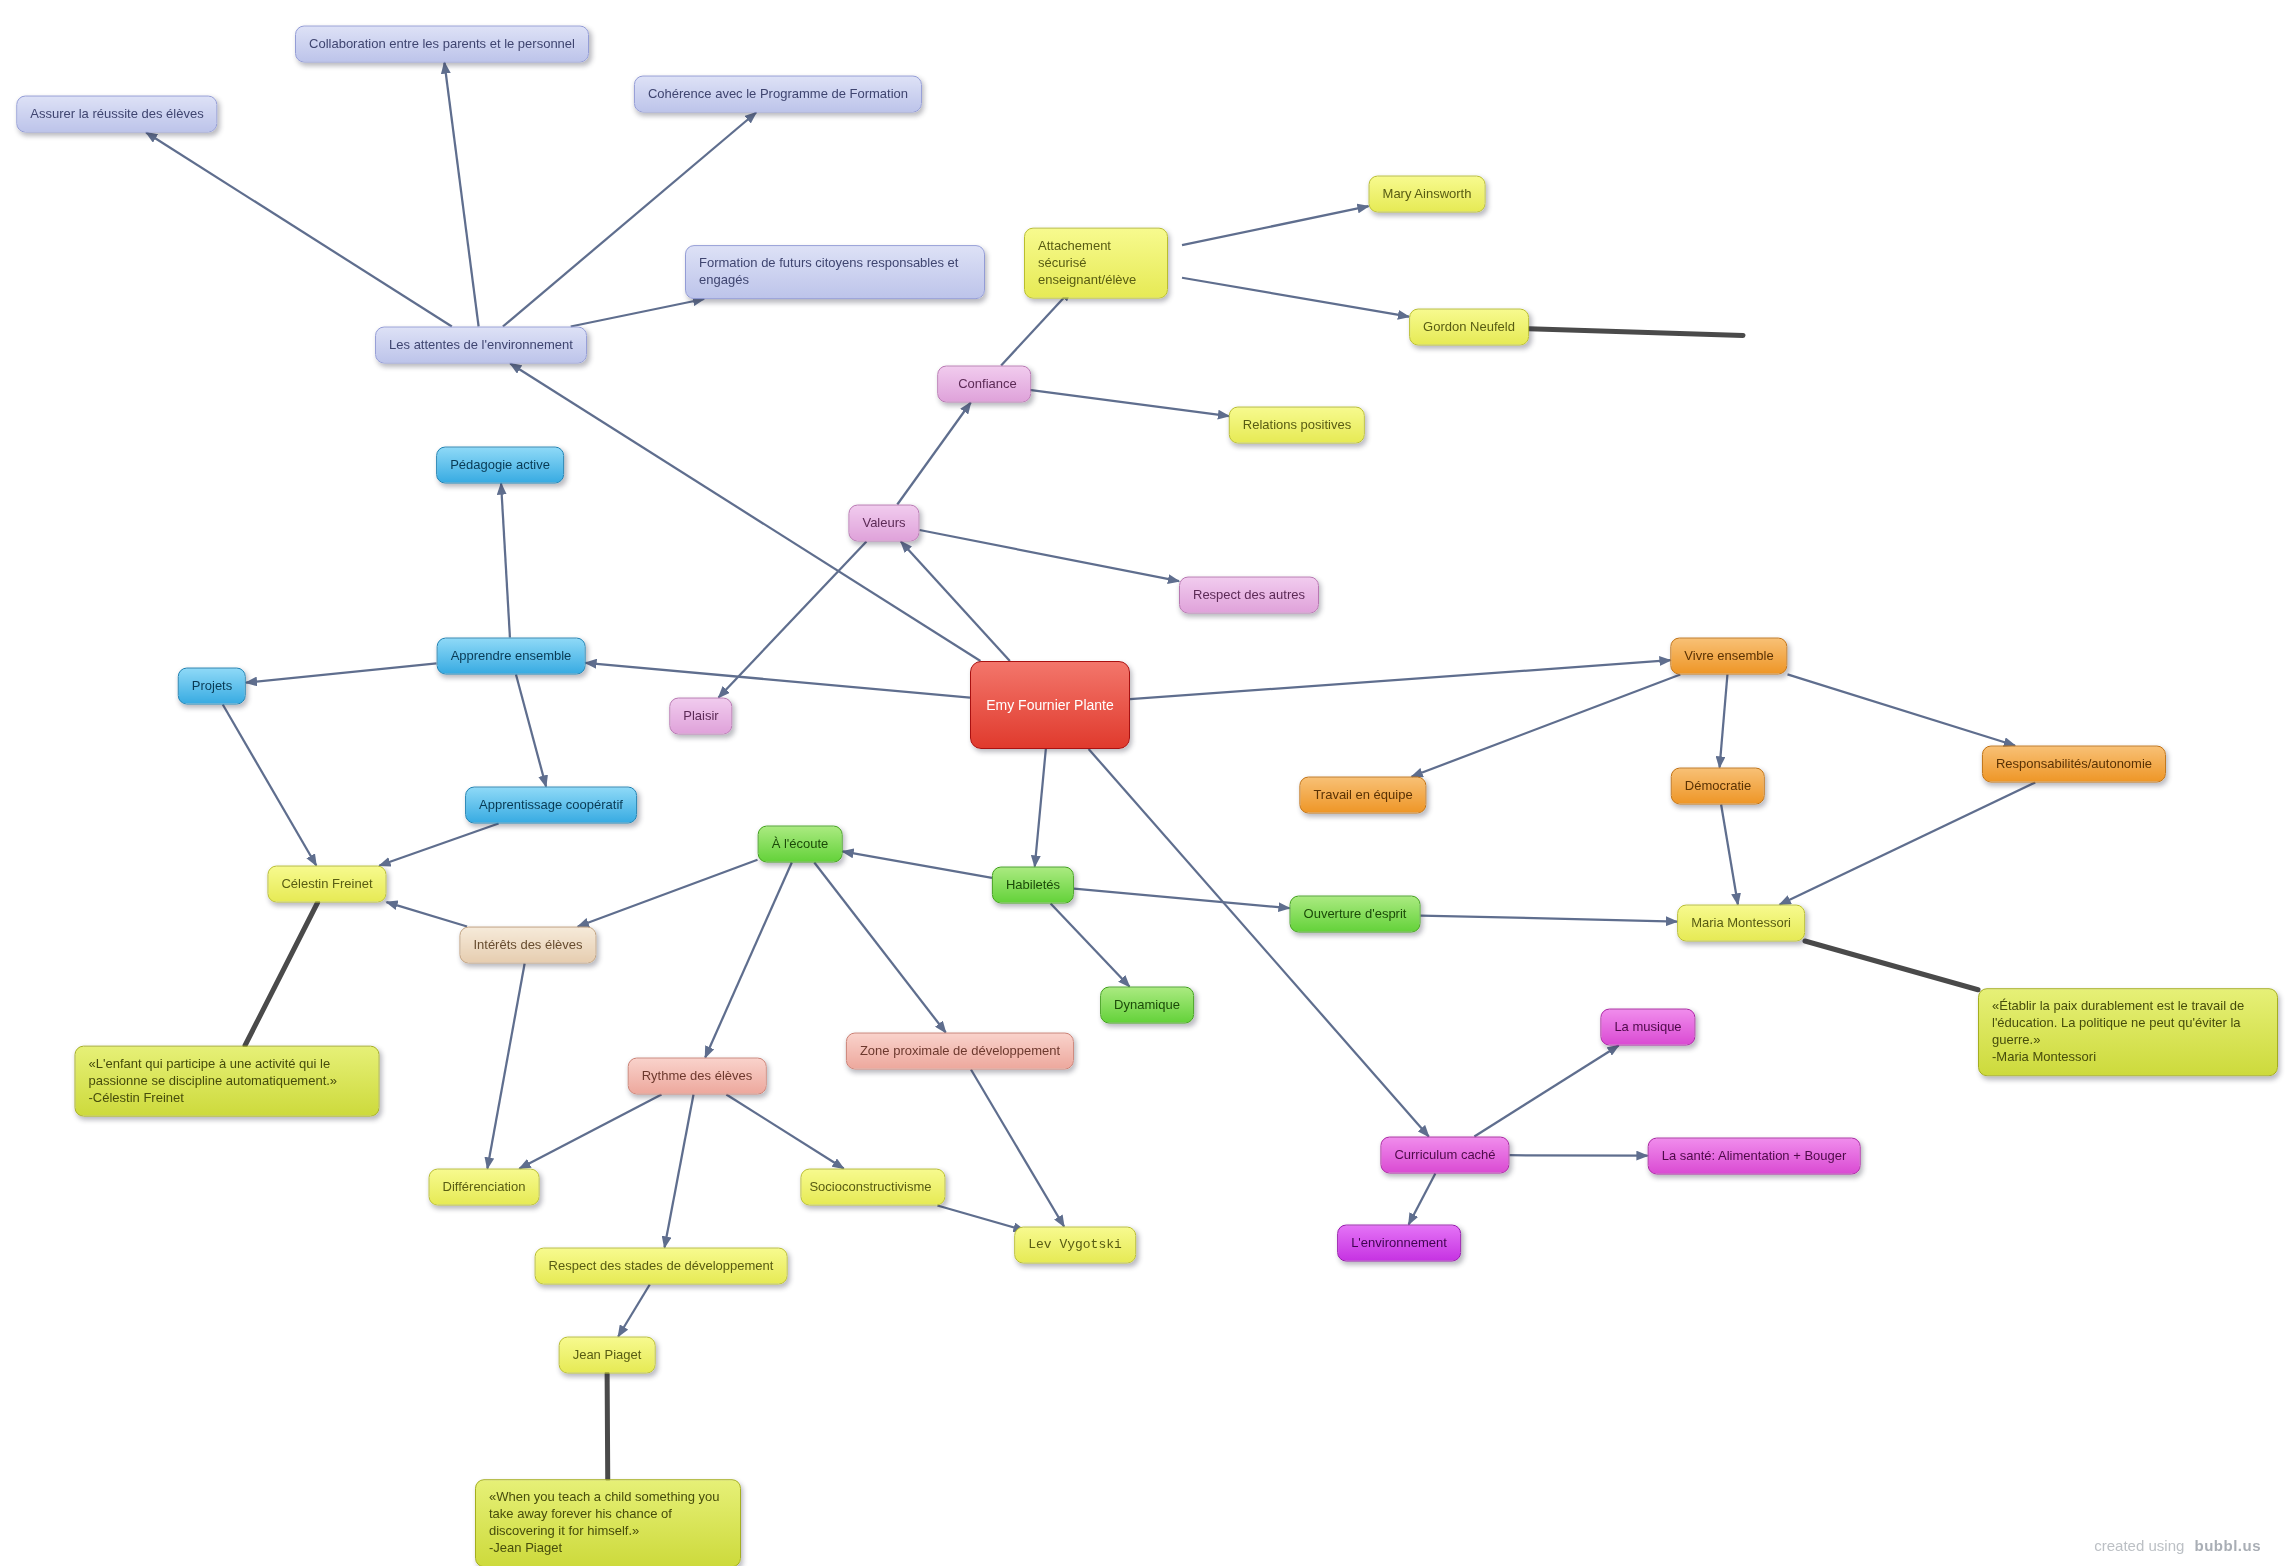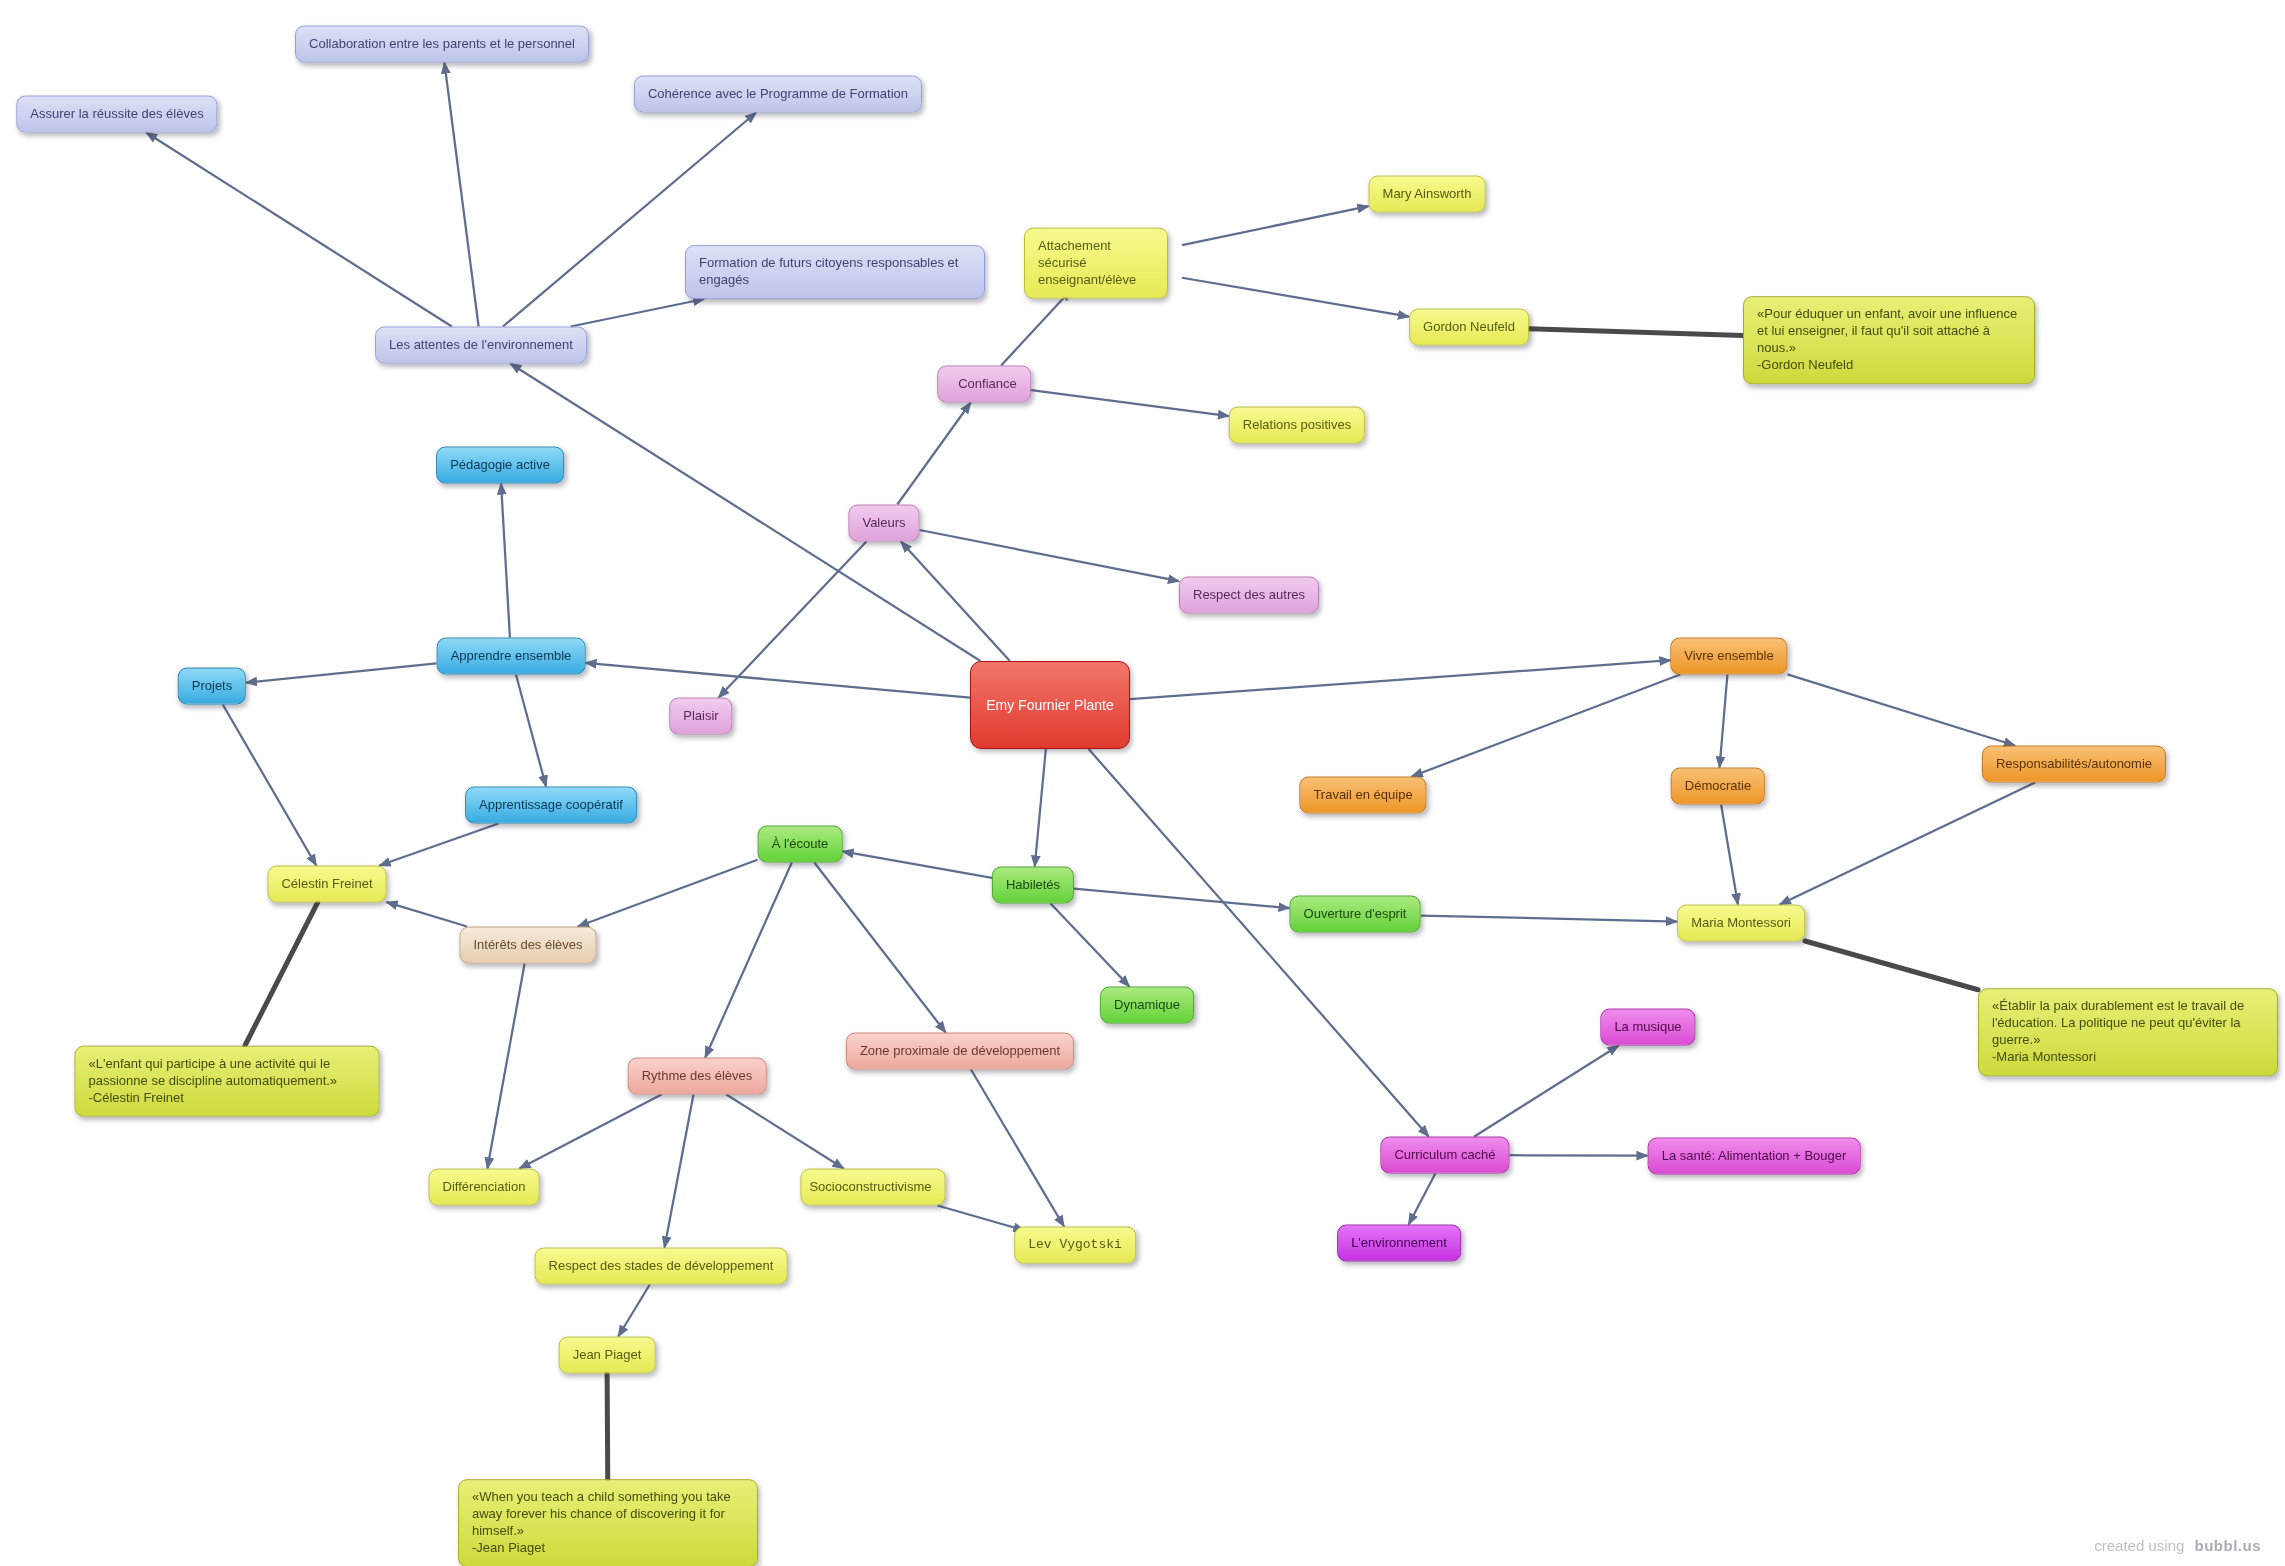--- a/index.html
+++ b/index.html
@@ -107,22 +107,20 @@
       <span>Cohérence avec le Programme de Formation</span>
     </div>
     <div class="node" style="left: 1427px; top: 194px; background: linear-gradient(rgb(247, 250, 142), rgb(230, 234, 85)); border-color: rgb(185, 190, 47); color: rgb(88, 92, 19);">
       <span>Mary Ainsworth</span>
     </div>
     <div class="node multi left" style="left: 835px; top: 272px; width: 300px; background: linear-gradient(rgb(221, 225, 246), rgb(189, 196, 234)); border-color: rgb(147, 156, 214); color: rgb(63, 69, 112);"><span>Formation de futurs citoyens responsables et engagés</span></div>
     <div class="node multi left" style="left: 1096px; top: 263px; width: 144px; background: linear-gradient(rgb(247, 250, 142), rgb(230, 234, 85)); border-color: rgb(185, 190, 47); color: rgb(88, 92, 19);"><span>Attachement sécurisé enseignant/élève</span></div>
     <div class="node" style="left: 1469px; top: 327px; background: linear-gradient(rgb(247, 250, 142), rgb(230, 234, 85)); border-color: rgb(185, 190, 47); color: rgb(88, 92, 19);">
       <span>Gordon Neufeld</span>
     </div>
-    <div class="node multi left" style="left: 1889px; top: 340px; width: 292px; background: linear-gradient(rgb(230, 240, 119), rgb(205, 218, 60)); border-color: rgb(164, 174, 31); color: rgb(71, 77, 12);"><span>«Pour éduquer un enfant, avoir une influence et lui enseigner, il faut qu'il soit attaché à nous.»
--Gordon Neufeld</span></div>
     <div class="node" style="left: 481px; top: 345px; background: linear-gradient(rgb(221, 225, 246), rgb(189, 196, 234)); border-color: rgb(147, 156, 214); color: rgb(63, 69, 112);">
       <span>Les attentes de l'environnement</span>
     </div>
     <div class="node" style="left: 984px; top: 384px; background: linear-gradient(rgb(241, 203, 238), rgb(223, 162, 218)); border-color: rgb(184, 119, 178); color: rgb(92, 42, 86); padding-left: 20px;">
       <span>Confiance</span>
     </div>
     <div class="node" style="left: 1297px; top: 425px; background: linear-gradient(rgb(247, 250, 142), rgb(230, 234, 85)); border-color: rgb(185, 190, 47); color: rgb(88, 92, 19);">
       <span>Relations positives</span>
     </div>
     <div class="node" style="left: 500px; top: 465px; background: linear-gradient(rgb(142, 217, 247), rgb(56, 171, 226)); border-color: rgb(29, 129, 178); color: rgb(9, 58, 84);">
@@ -210,15 +208,15 @@
     </div>
     <div class="node" style="left: 1075px; top: 1245px; background: linear-gradient(rgb(247, 250, 142), rgb(230, 234, 85)); border-color: rgb(185, 190, 47); color: rgb(88, 92, 19); font-family: Liberation Mono, monospace;">
       <span>Lev Vygotski</span>
     </div>
     <div class="node" style="left: 661px; top: 1266px; background: linear-gradient(rgb(247, 250, 142), rgb(230, 234, 85)); border-color: rgb(185, 190, 47); color: rgb(88, 92, 19);">
       <span>Respect des stades de développement</span>
     </div>
     <div class="node" style="left: 607px; top: 1355px; background: linear-gradient(rgb(247, 250, 142), rgb(230, 234, 85)); border-color: rgb(185, 190, 47); color: rgb(88, 92, 19);">
       <span>Jean Piaget</span>
     </div>
-    <div class="node multi left" style="left: 608px; top: 1523px; width: 300px; background: linear-gradient(rgb(230, 240, 119), rgb(205, 218, 60)); border-color: rgb(164, 174, 31); color: rgb(71, 77, 12);"><span>«When you teach a child something you take away forever his chance of discovering it for himself.»
+    <div class="node multi left" style="left: 608px; top: 1523px; width: 266px; background: linear-gradient(rgb(230, 240, 119), rgb(205, 218, 60)); border-color: rgb(164, 174, 31); color: rgb(71, 77, 12);"><span>«When you teach a child something you take away forever his chance of discovering it for himself.»
 -Jean Piaget</span></div>
   </div>
 
 </body></html>

